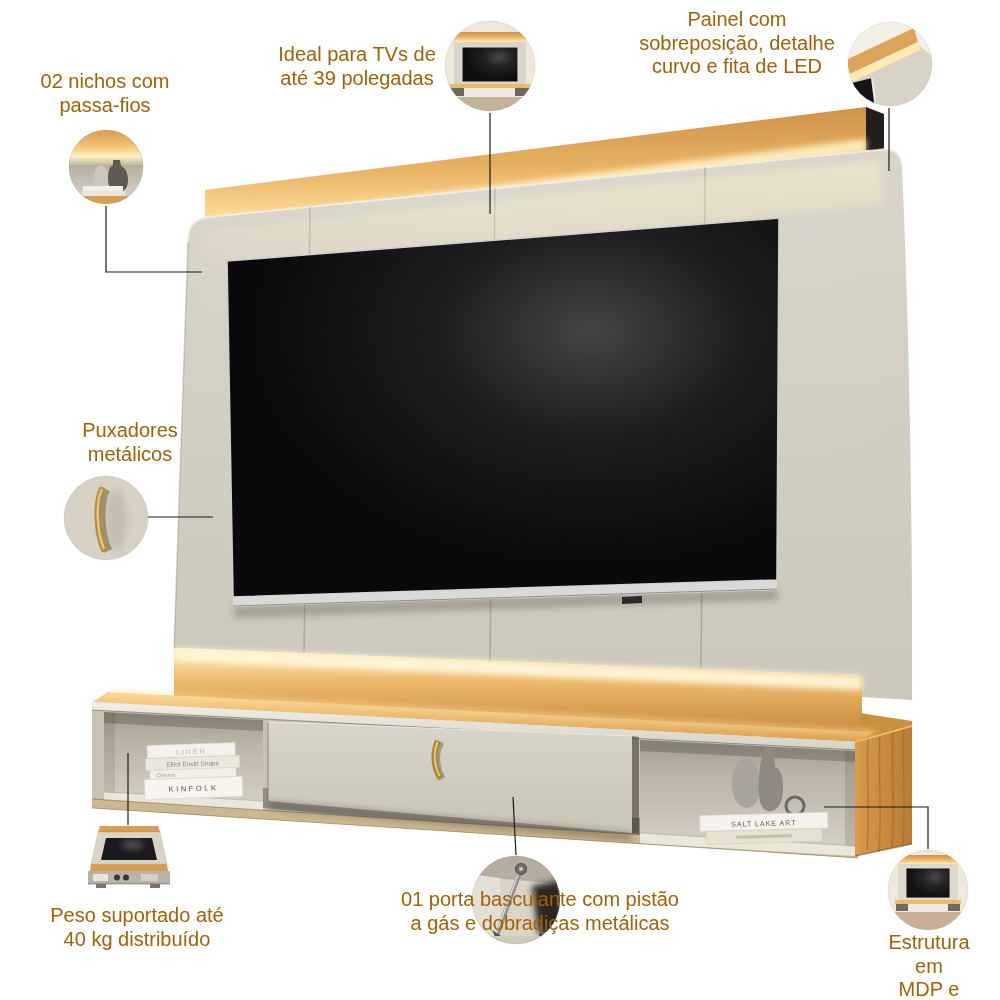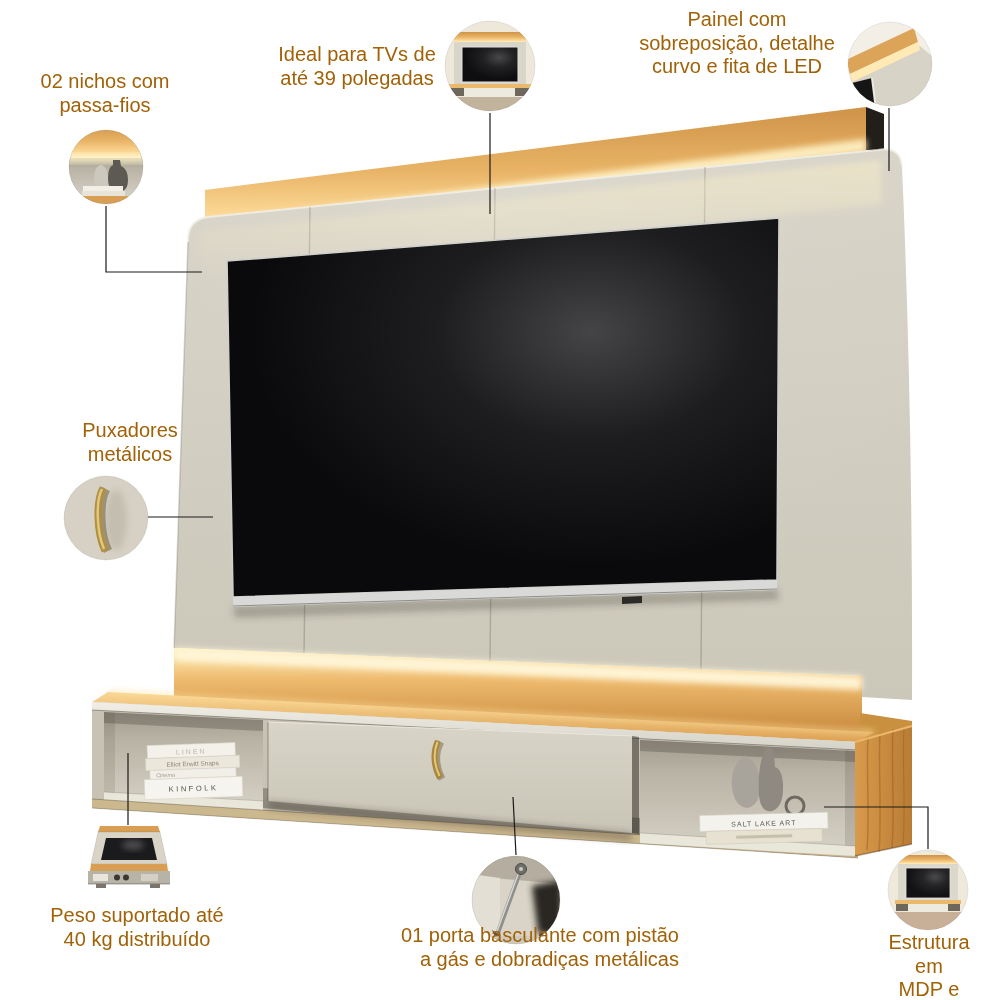--- a/index.html
+++ b/index.html
@@ -317,18 +317,18 @@
 passa-fios</div>
 <div class="label" style="left:357px;top:43px;">Ideal para TVs de
 até 39 polegadas</div>
 <div class="label" style="left:737px;top:8px;">Painel com
 sobreposição, detalhe
 curvo e fita de LED</div>
 <div class="label" style="left:106px;top:419px;margin-left:24px;">Puxadores
 metálicos</div>
 <div class="label" style="left:137px;top:904px;">Peso suportado até
 40 kg distribuído</div>
-<div class="label" style="left:540px;top:924px;text-align:right;">01 porta basculante com pistão
+<div class="label" style="left:540px;top:888px;">01 porta basculante com pistão
 a gás e dobradiças metálicas</div>
 <div class="label" style="left:929px;top:931px;">Estrutura em
 MDP e MDF</div>
 
 </div>
 
 </body></html>

